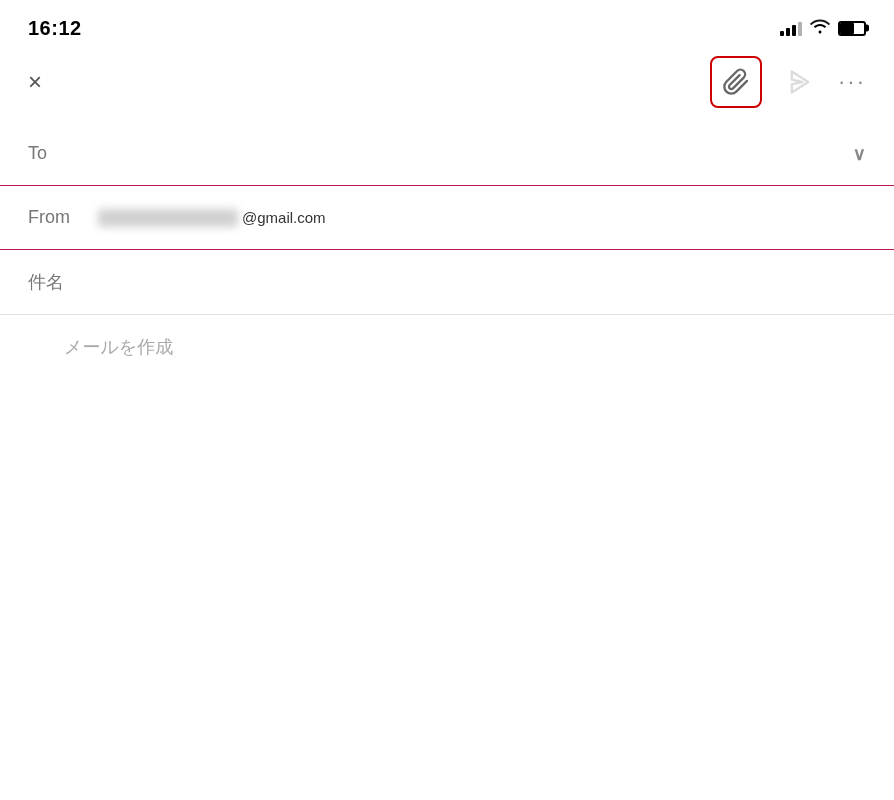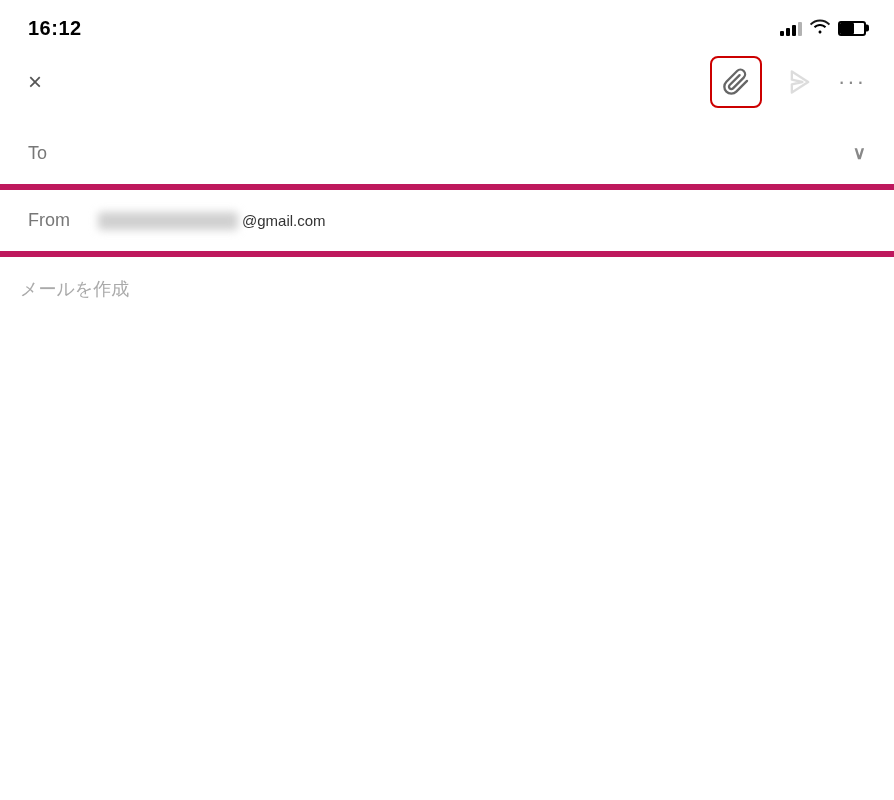--- a/index.html
+++ b/index.html
@@ -157,21 +157,21 @@
 
     
     .compose-fields {
       margin-top: 8px;
     }
 
     .field-row {
       display: flex;
       align-items: center;
       padding: 20px 28px;
-      border-bottom: 6px solid #be185d;
+      border-bottom: 1px solid #be185d;
       min-height: 64px;
     }
 
     .field-label {
       font-size: 18px;
       color: #777;
       min-width: 70px;
     }
 
     .field-value {
@@ -210,20 +210,21 @@
       min-height: 64px;
     }
 
     .subject-placeholder {
       font-size: 18px;
       color: #777;
     }
 
     .body-area {
       padding: 20px 20px;
+      margin-left: 44px;
     }
 
     .body-placeholder {
       font-size: 18px;
       color: #aaa;
     }
   </style>
 </head>
 <body>
 
@@ -277,17 +278,20 @@
   </div>
 
   <div class="field-row">
     <span class="field-label">From</span>
     <div class="from-value">
       <span class="blurred-name"></span>
       <span class="field-value">@gmail.com</span>
     </div>
   </div>
 
+  <div class="subject-row">
+    <span class="subject-placeholder">件名</span>
+  </div>
 
   <div class="body-area">
     <span class="body-placeholder">メールを作成</span>
   </div>
 </div>
 
 </body></html>

